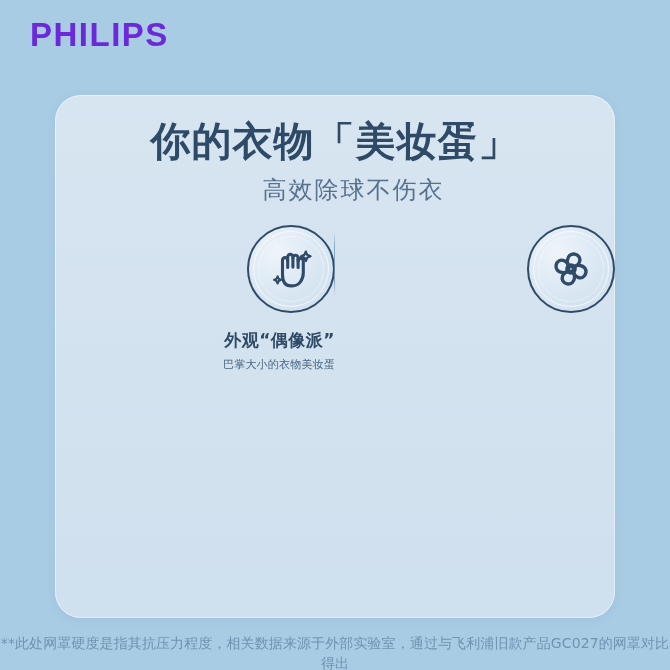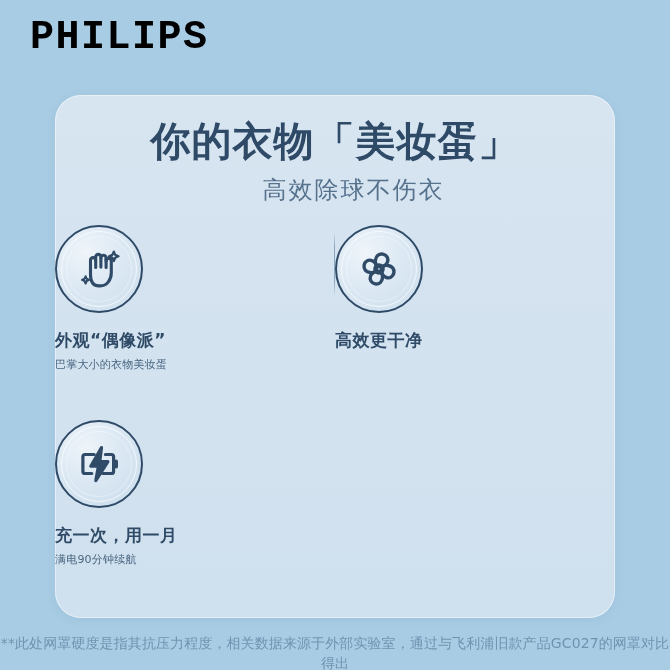--- a/index.html
+++ b/index.html
@@ -15,25 +15,25 @@
     font-family: "Liberation Sans", "DejaVu Sans", sans-serif;
     position: relative;
     -webkit-font-smoothing: antialiased;
   }
 
   
   .brand-logo {
     position: absolute;
     left: 30px;
     top: 18px;
-    font-size: 40px;
+    font-size: 33px;
     font-weight: bold;
     letter-spacing: 1.5px;
-    color: #000000;
-    font-family: Liberation Mono, monospace;
+    color: #6d28d9;
+    font-family: Liberation Sans, sans-serif;
     line-height: 1;
   }
 
   
   .panel {
     position: absolute;
     left: 55px;
     top: 95px;
     width: 560px;
     height: 523px;
@@ -81,21 +81,21 @@
     width: 100%;
     display: grid;
     grid-template-columns: 1fr 1fr;
     grid-template-rows: 195px 195px;
   }
 
   .cell {
     position: relative;
     display: flex;
     flex-direction: column;
-    align-items: flex-start;
+    align-items: flex-end;
     justify-content: flex-start;
     padding-top: 5px;
   }
 
   
   .cell.divider-right::after {
     content: "";
     position: absolute;
     right: 0;
     top: 12px;
@@ -209,33 +209,20 @@
     <div class="cell">
       <div class="badge">
         <svg width="50" height="50" viewBox="0 0 50 50" fill="none" stroke="#2f4b67" stroke-width="3.4" stroke-linecap="round" stroke-linejoin="round">
           <circle cx="25" cy="25" r="4.1"></circle>
           <path d="M22.6 21.6 c-2.2 -3.6 -1.3 -8.2 1.3 -10.3 2.8 -2.3 7.4 -1.4 9.2 1.7 1.8 3.1 0.2 7.2 -3.1 8.8 -2.3 1.1 -5 1.2 -7.4 -0.2z"></path>
           <path d="M28.4 22.6 c3.6 -2.2 8.2 -1.3 10.3 1.3 2.3 2.8 1.4 7.4 -1.7 9.2 -3.1 1.8 -7.2 0.2 -8.8 -3.1 -1.1 -2.3 -1.2 -5 0.2 -7.4z"></path>
           <path d="M27.4 28.4 c2.2 3.6 1.3 8.2 -1.3 10.3 -2.8 2.3 -7.4 1.4 -9.2 -1.7 -1.8 -3.1 -0.2 -7.2 3.1 -8.8 2.3 -1.1 5 -1.2 7.4 0.2z"></path>
           <path d="M21.6 27.4 c-3.6 2.2 -8.2 1.3 -10.3 -1.3 -2.3 -2.8 -1.4 -7.4 1.7 -9.2 3.1 -1.8 7.2 -0.2 8.8 3.1 1.1 2.3 1.2 5 -0.2 7.4z"></path>
         </svg>
       </div>
-      <div class="cap-title">高效更干净</div>
     </div>
 
 
-    <div class="cell">
-      <div class="badge">
-        <svg width="52" height="52" viewBox="0 0 52 52" fill="none" stroke="#2f4b67" stroke-width="3.2" stroke-linecap="round" stroke-linejoin="round">
-          <path d="M21.2 16.5 H12.2 a2.3 2.3 0 0 0 -2.3 2.3 v14.4 a2.3 2.3 0 0 0 2.3 2.3 h6.6"></path>
-          <path d="M32.4 16.5 h5.9 a2.3 2.3 0 0 1 2.3 2.3 v14.4 a2.3 2.3 0 0 1 -2.3 2.3 h-8.6"></path>
-          <path d="M43.2 23.3 v5.4" stroke-width="3.6"></path>
-          <path d="M28.5 9.5 L17.8 28.2 h7.6 L22.8 42.6 34.9 23.6 h-8.1z" fill="#2f4b67" stroke-width="3.2"></path>
-        </svg>
-      </div>
-      <div class="cap-title">充一次，用一月</div>
-      <div class="cap-sub">满电90分钟续航</div>
-    </div>
 
   </div>
 </div>
 
 <div class="footnote">**此处网罩硬度是指其抗压力程度，相关数据来源于外部实验室，通过与飞利浦旧款产品GC027的网罩对比得出</div>
 
 </body></html>

